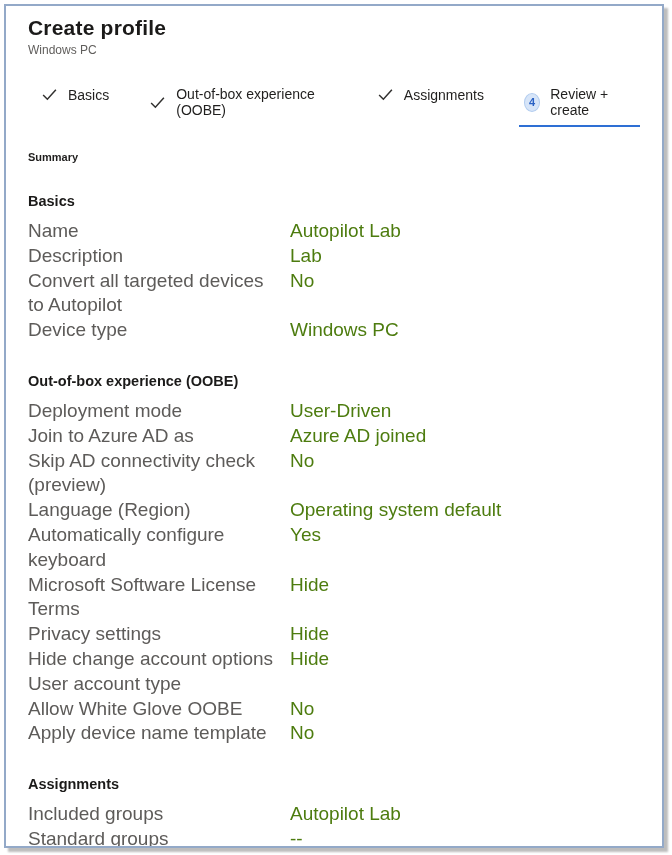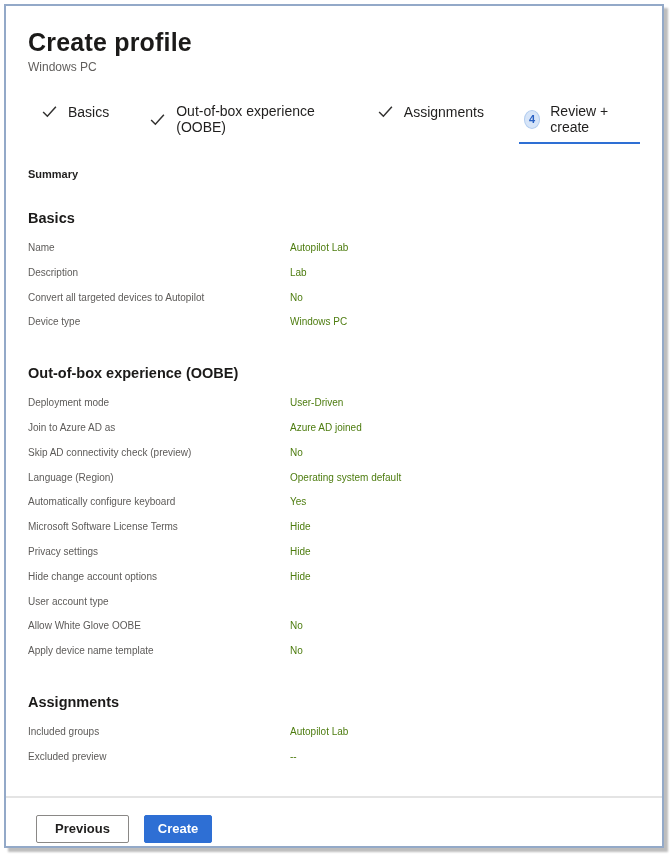--- a/index.html
+++ b/index.html
@@ -21,41 +21,41 @@
   }
   
   .breadcrumb { font-size: 13.5px; margin-top: 2px; white-space: nowrap; }
   .breadcrumb a {
     color: var(--link_blue, #4a69c9);
     text-decoration: none;
     cursor: pointer;
   }
   .breadcrumb .sep { color: #7a7a7a; margin: 0 7px; font-size: 13px; }
   
-  .page-title { font-size: 25px; font-weight: 700; color: #1b1a19; margin-top: 12px; letter-spacing: 0.2px; }
+  .page-title { font-size: 21px; font-weight: 700; color: #1b1a19; margin-top: 0; letter-spacing: 0.2px; }
   .page-subtitle { font-size: 12px; color: #605e5c; margin-top: 3px; }
   
   .tabbar { display: flex; align-items: flex-start; margin-top: 27px; padding-left: 8px; }
   .tab { display: flex; align-items: center; cursor: pointer; padding: 2px 5px 9px 5px; margin-right: 30px; font-size: 14px; color: #201f1e; }
   .tab .check-icon { width: 17px; height: 17px; margin-right: 10px; display: inline-block; }
   .tab.active { border-bottom: 2px solid var(--accent_blue, #2e6fd4); margin-right: 0; padding-bottom: 7px; }
   .step-badge {
     width: 19px; height: 19px; border-radius: 50%;
     background: var(--badge_bg, #d7e5f8);
     border: 1px solid #b3cdef;
     color: #2a61c4; font-size: 11px; font-weight: 700;
     display: inline-flex; align-items: center; justify-content: center;
     margin-right: 10px;
   }
   
   .summary-label { font-size: 11px; font-weight: 600; color: #201f1e; margin-top: 24px; }
   .section { margin-top: 30px; }
   .section-heading { font-size: 14.5px; font-weight: 700; color: #1b1a19; }
   .rows { margin-top: 10px; }
-  .row { display: grid; grid-template-columns: 262px 1fr; line-height: 24.8px; font-size: 10px; }
+  .row { display: grid; grid-template-columns: 262px 1fr; line-height: 24.8px; font-size: 19px; }
   .row-label { color: #5d5b59; padding-right: 10px; }
   .row-value { color: #4d7c0f; }
   
   .divider { height: 2px; background: #e4e4e4; margin: 26px -22px 0 -22px; }
   .footer { display: flex; align-items: center; padding: 17px 0 0 8px; }
   .btn {
     font-family: "Liberation Sans", "DejaVu Sans", sans-serif;
     font-size: 13px; font-weight: 600;
     height: 28px; border-radius: 2px; cursor: pointer;
   }
@@ -199,21 +199,21 @@
 
   <section class="section">
     <h3 class="section-heading">Assignments</h3>
     <div class="rows">
   <div class="row">
     <div class="row-label">Included groups</div>
     <div class="row-value">Autopilot Lab</div>
   </div>
 
   <div class="row">
-    <div class="row-label">Excluded preview</div>
+    <div class="row-label">Standard groups</div>
     <div class="row-value">--</div>
   </div>
 </div>
   </section>
 </div>
 
   <div class="divider"></div>
 
   <div class="footer">
     <button class="btn btn-secondary">Previous</button>

